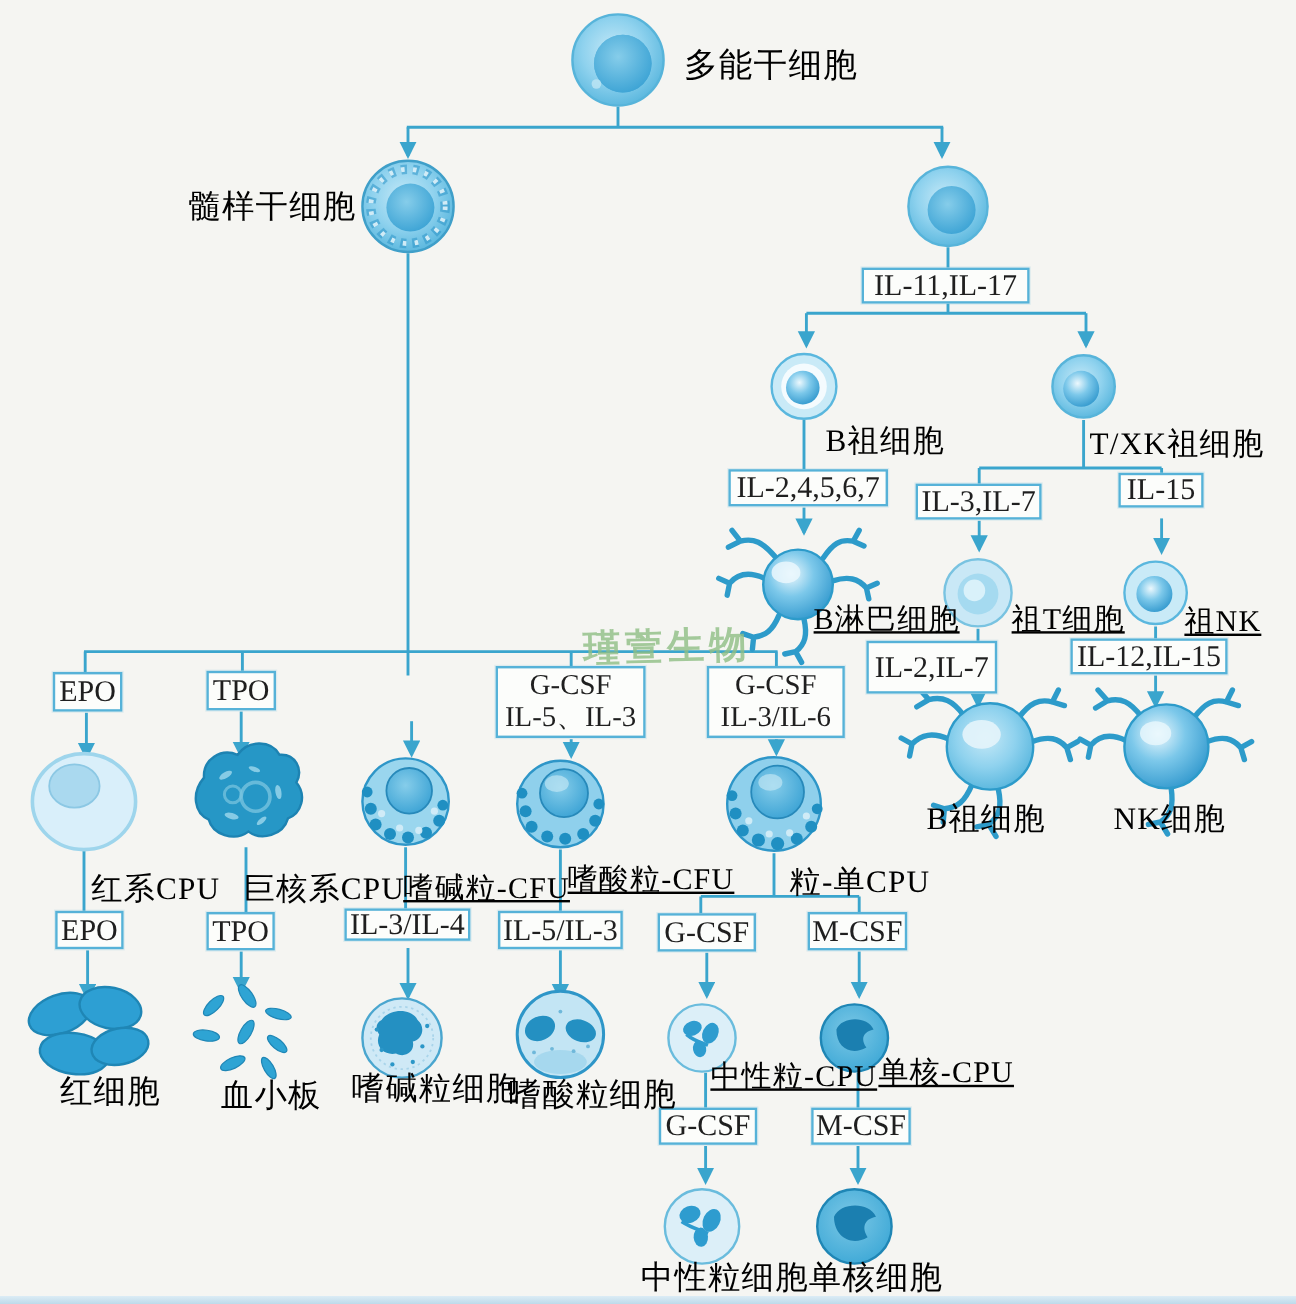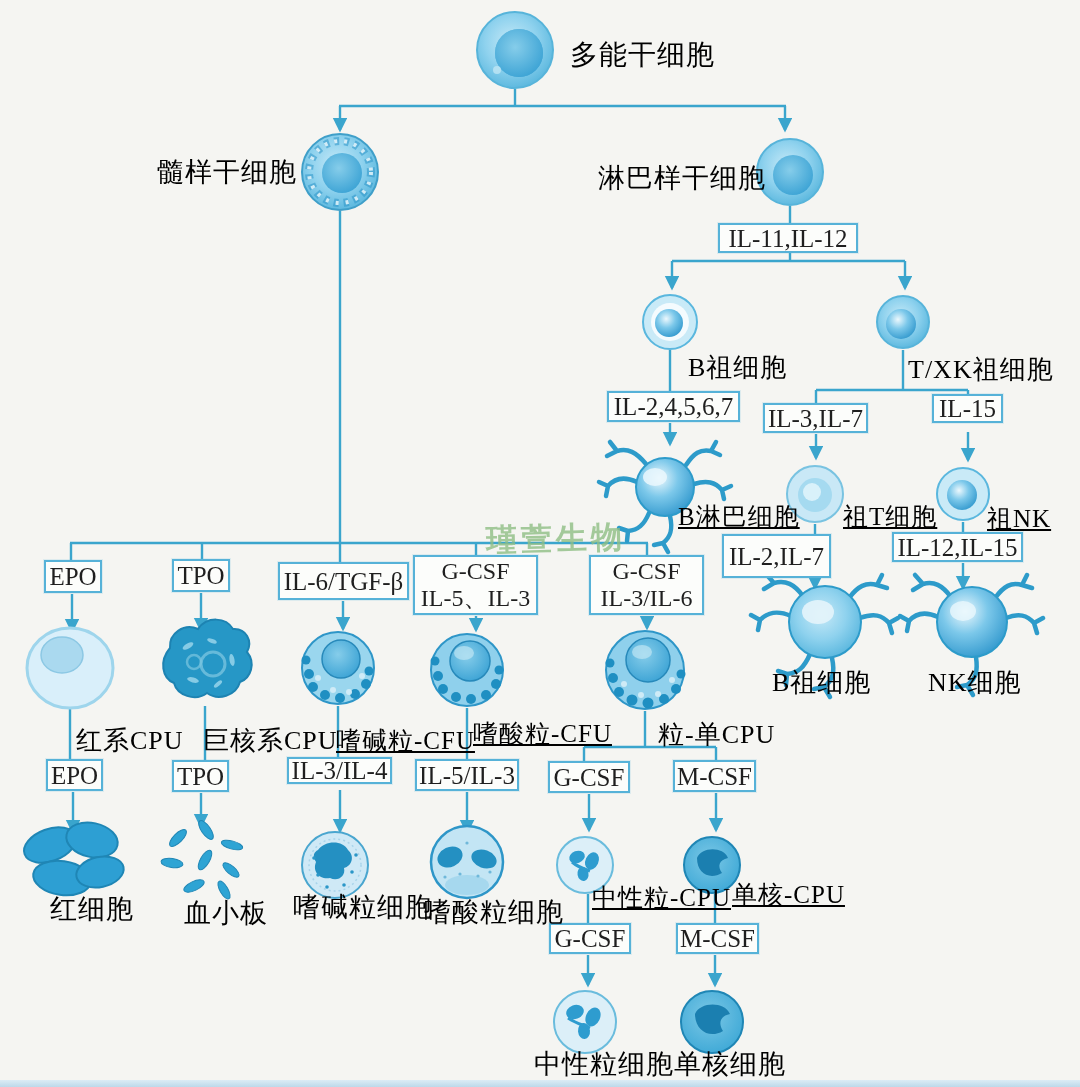--- a/index.html
+++ b/index.html
@@ -316,51 +316,49 @@
     <path d="M568,1018 C577,1024 584,1025 590,1028" stroke="#2e9ccf" stroke-width="3" fill="none"></path>
   </g>
 
   <g>
     <circle cx="712" cy="1022" r="31" fill="url(#gMono)" stroke="#1f86b5" stroke-width="2"></circle>
     <path d="M695,1014 C700,1002 724,1001 730,1014 C720,1016 718,1023 723,1031
              C710,1039 695,1031 695,1014 Z" fill="#1b7fb0"></path>
   </g>
 </svg>
 
-<div class="box" style="left:718px;top:223px;width:140px;height:30px">IL-11,IL-12</div>
+<div class="box" style="left:718px;top:223px;width:140px;height:30px">IL-11,IL-17</div>
 <div class="box" style="left:607px;top:391px;width:133px;height:31px">IL-2,4,5,6,7</div>
 <div class="box" style="left:763px;top:403px;width:105px;height:30px">IL-3,IL-7</div>
 <div class="box" style="left:932px;top:394px;width:71px;height:29px">IL-15</div>
 <div class="box" style="left:722px;top:534px;width:109px;height:44px">IL-2,IL-7</div>
 <div class="box" style="left:892px;top:532px;width:131px;height:30px">IL-12,IL-15</div>
 
 <div class="box" style="left:44px;top:560px;width:58px;height:33px">EPO</div>
 <div class="box" style="left:172px;top:559px;width:58px;height:33px">TPO</div>
-<div class="box" style="left:278px;top:562px;width:131px;height:38px">IL-6/TGF-β</div>
 <div class="box two" style="left:413px;top:555px;width:125px;height:60px">
   <span>G-CSF</span>
   <span>IL-5、IL-3</span>
 </div>
 <div class="box two" style="left:589px;top:555px;width:115px;height:60px">
   <span>G-CSF</span>
   <span>IL-3/IL-6</span>
 </div>
 
 <div class="box" style="left:46px;top:759px;width:57px;height:32px">EPO</div>
 <div class="box" style="left:172px;top:760px;width:57px;height:32px">TPO</div>
 <div class="box" style="left:287px;top:757px;width:105px;height:27px">IL-3/IL-4</div>
 <div class="box" style="left:415px;top:759px;width:104px;height:32px">IL-5/IL-3</div>
 <div class="box" style="left:548px;top:761px;width:82px;height:32px">G-CSF</div>
 <div class="box" style="left:673px;top:760px;width:83px;height:32px">M-CSF</div>
 <div class="box" style="left:549px;top:923px;width:82px;height:31px">G-CSF</div>
 <div class="box" style="left:676px;top:923px;width:83px;height:31px">M-CSF</div>
 
 <div class="lbl" style="left:570px;top:40px;font-size:28px">多能干细胞</div>
 <div class="lbl" style="left:157px;top:158px;font-size:27px">髓样干细胞</div>
-<div class="lbl" style="left:598px;top:164px;font-size:27px">淋巴样干细胞</div>
 <div class="lbl" style="left:688px;top:354px">B祖细胞</div>
 <div class="lbl" style="left:908px;top:356px">T/XK祖细胞</div>
 <div class="lbl small" style="left:678px;top:504px">B淋巴细胞</div>
 <div class="lbl small" style="left:843px;top:504px">祖T细胞</div>
 <div class="lbl small" style="left:987px;top:506px">祖NK</div>
 <div class="lbl" style="left:772px;top:669px">B祖细胞</div>
 <div class="lbl" style="left:928px;top:669px">NK细胞</div>
 
 <div class="lbl" style="left:76px;top:727px">红系CPU</div>
 <div class="lbl" style="left:203px;top:727px">巨核系CPU</div>

